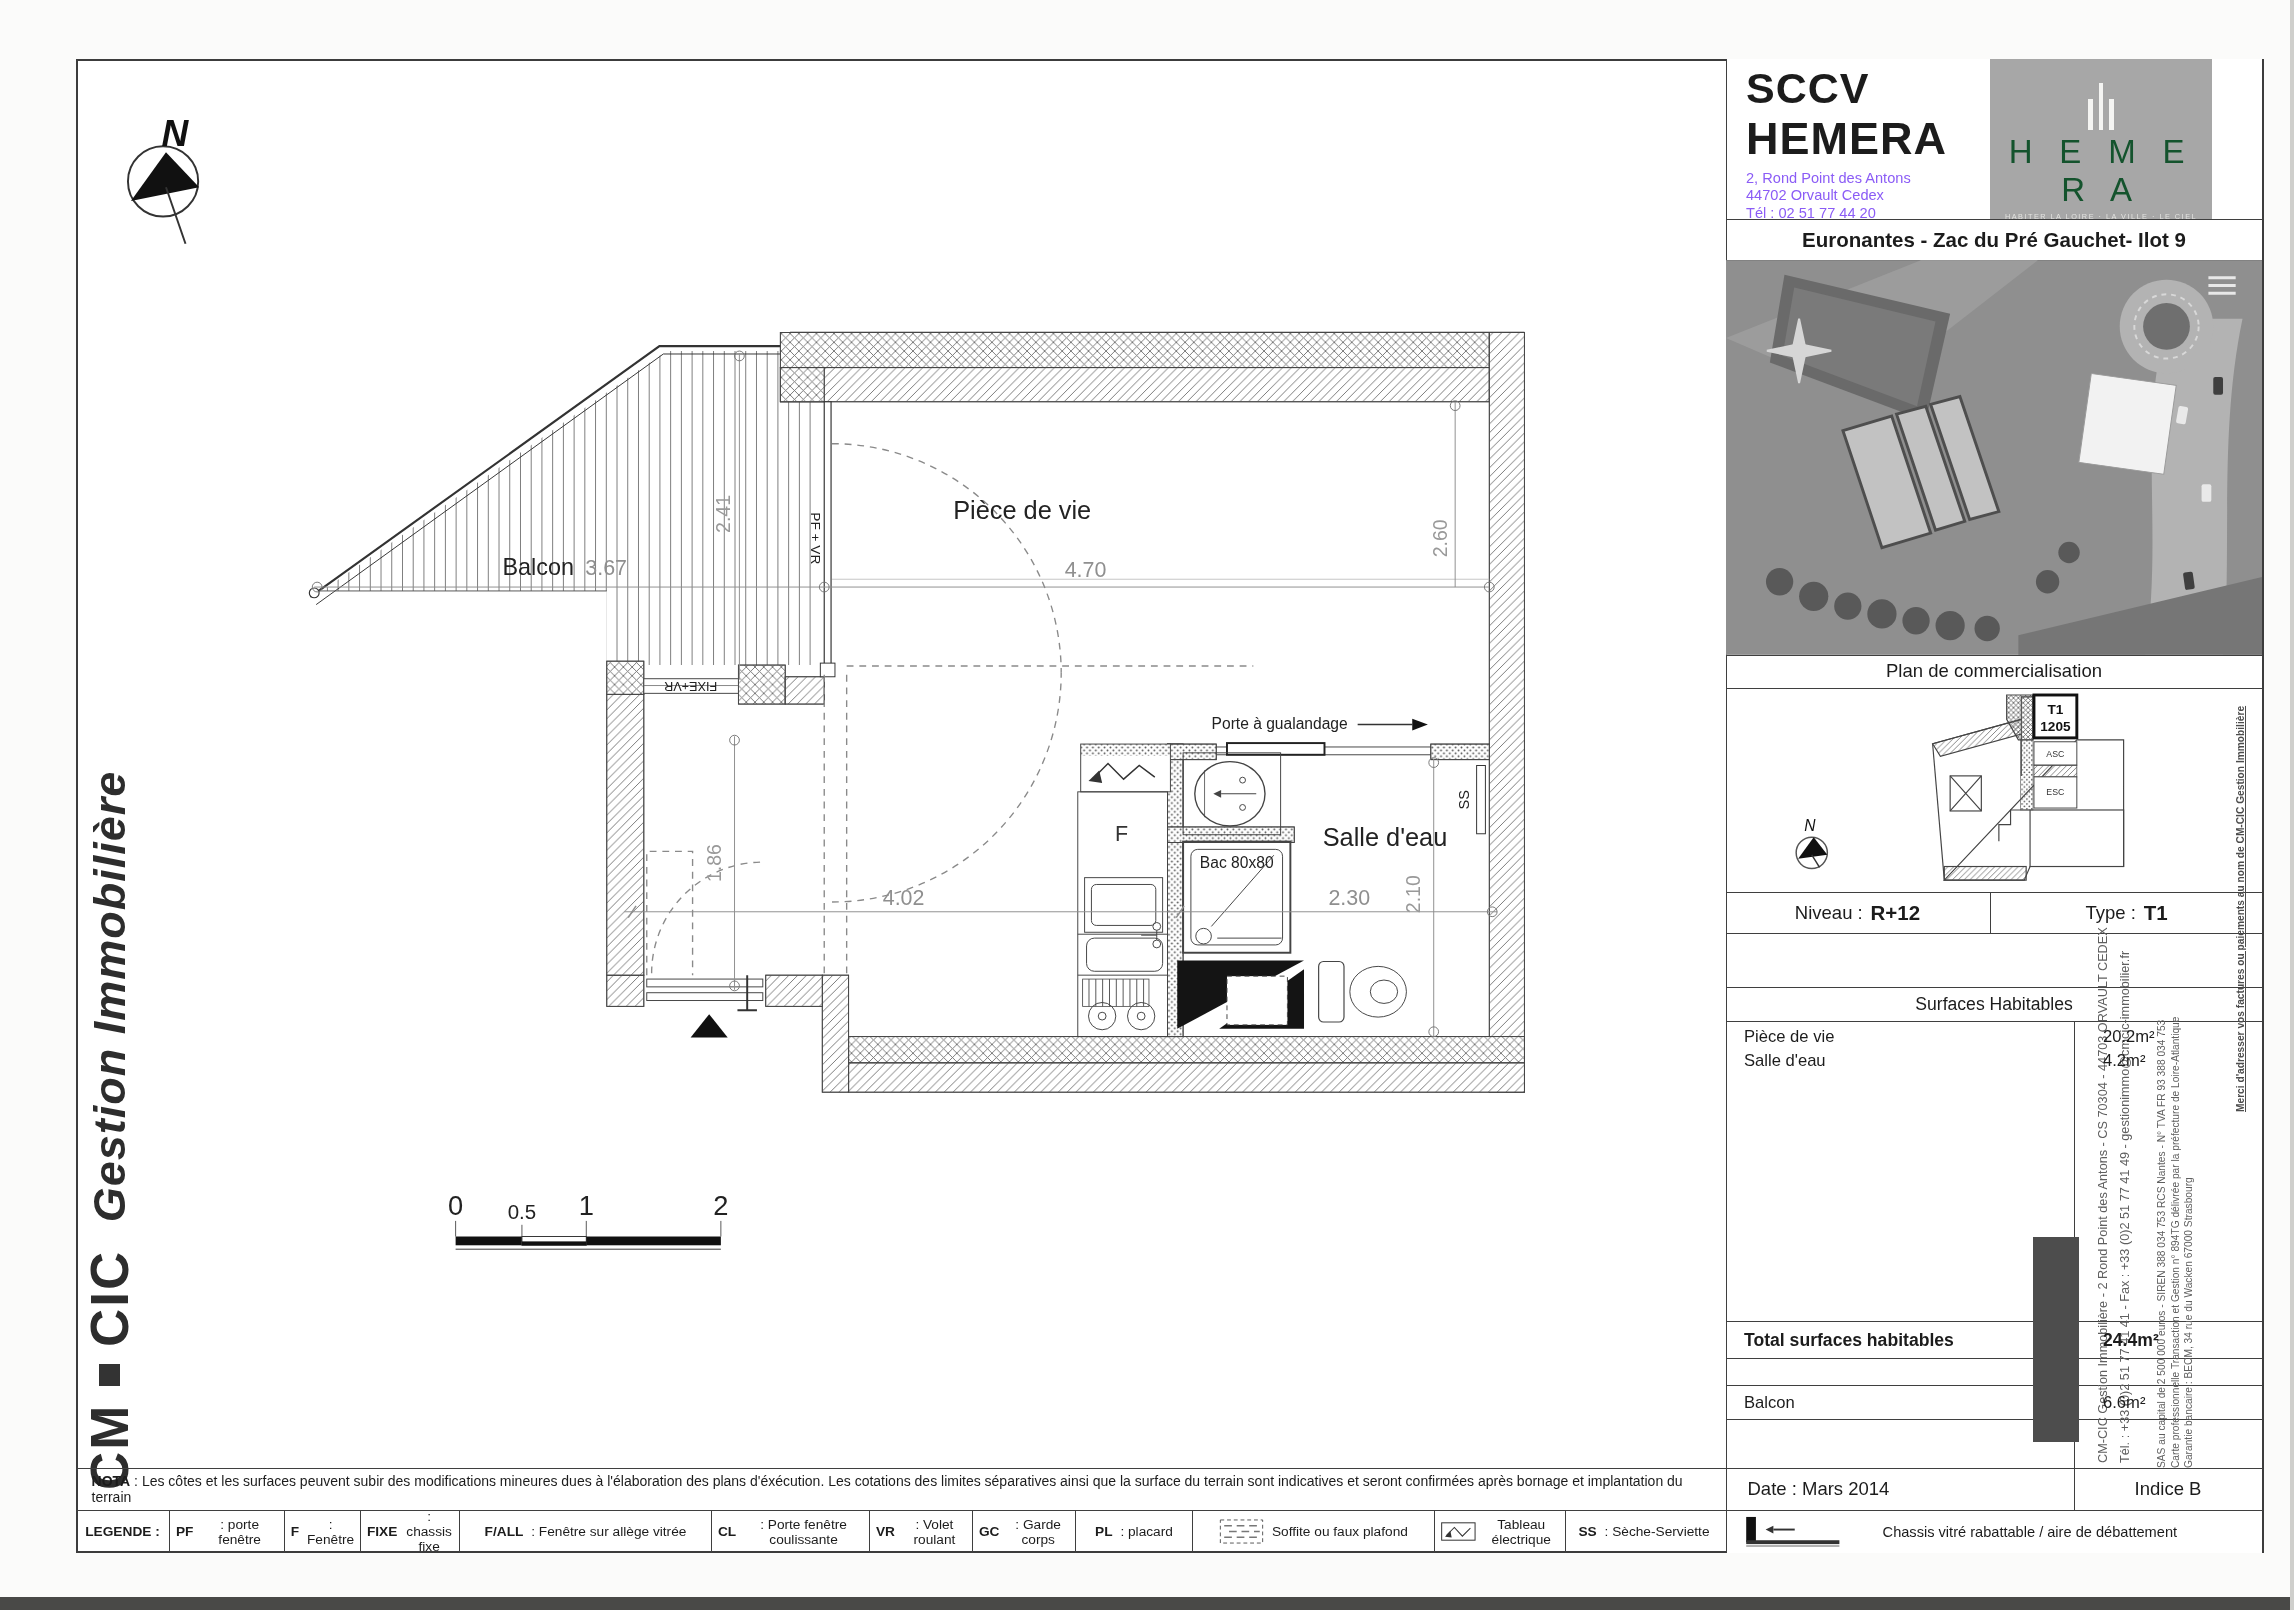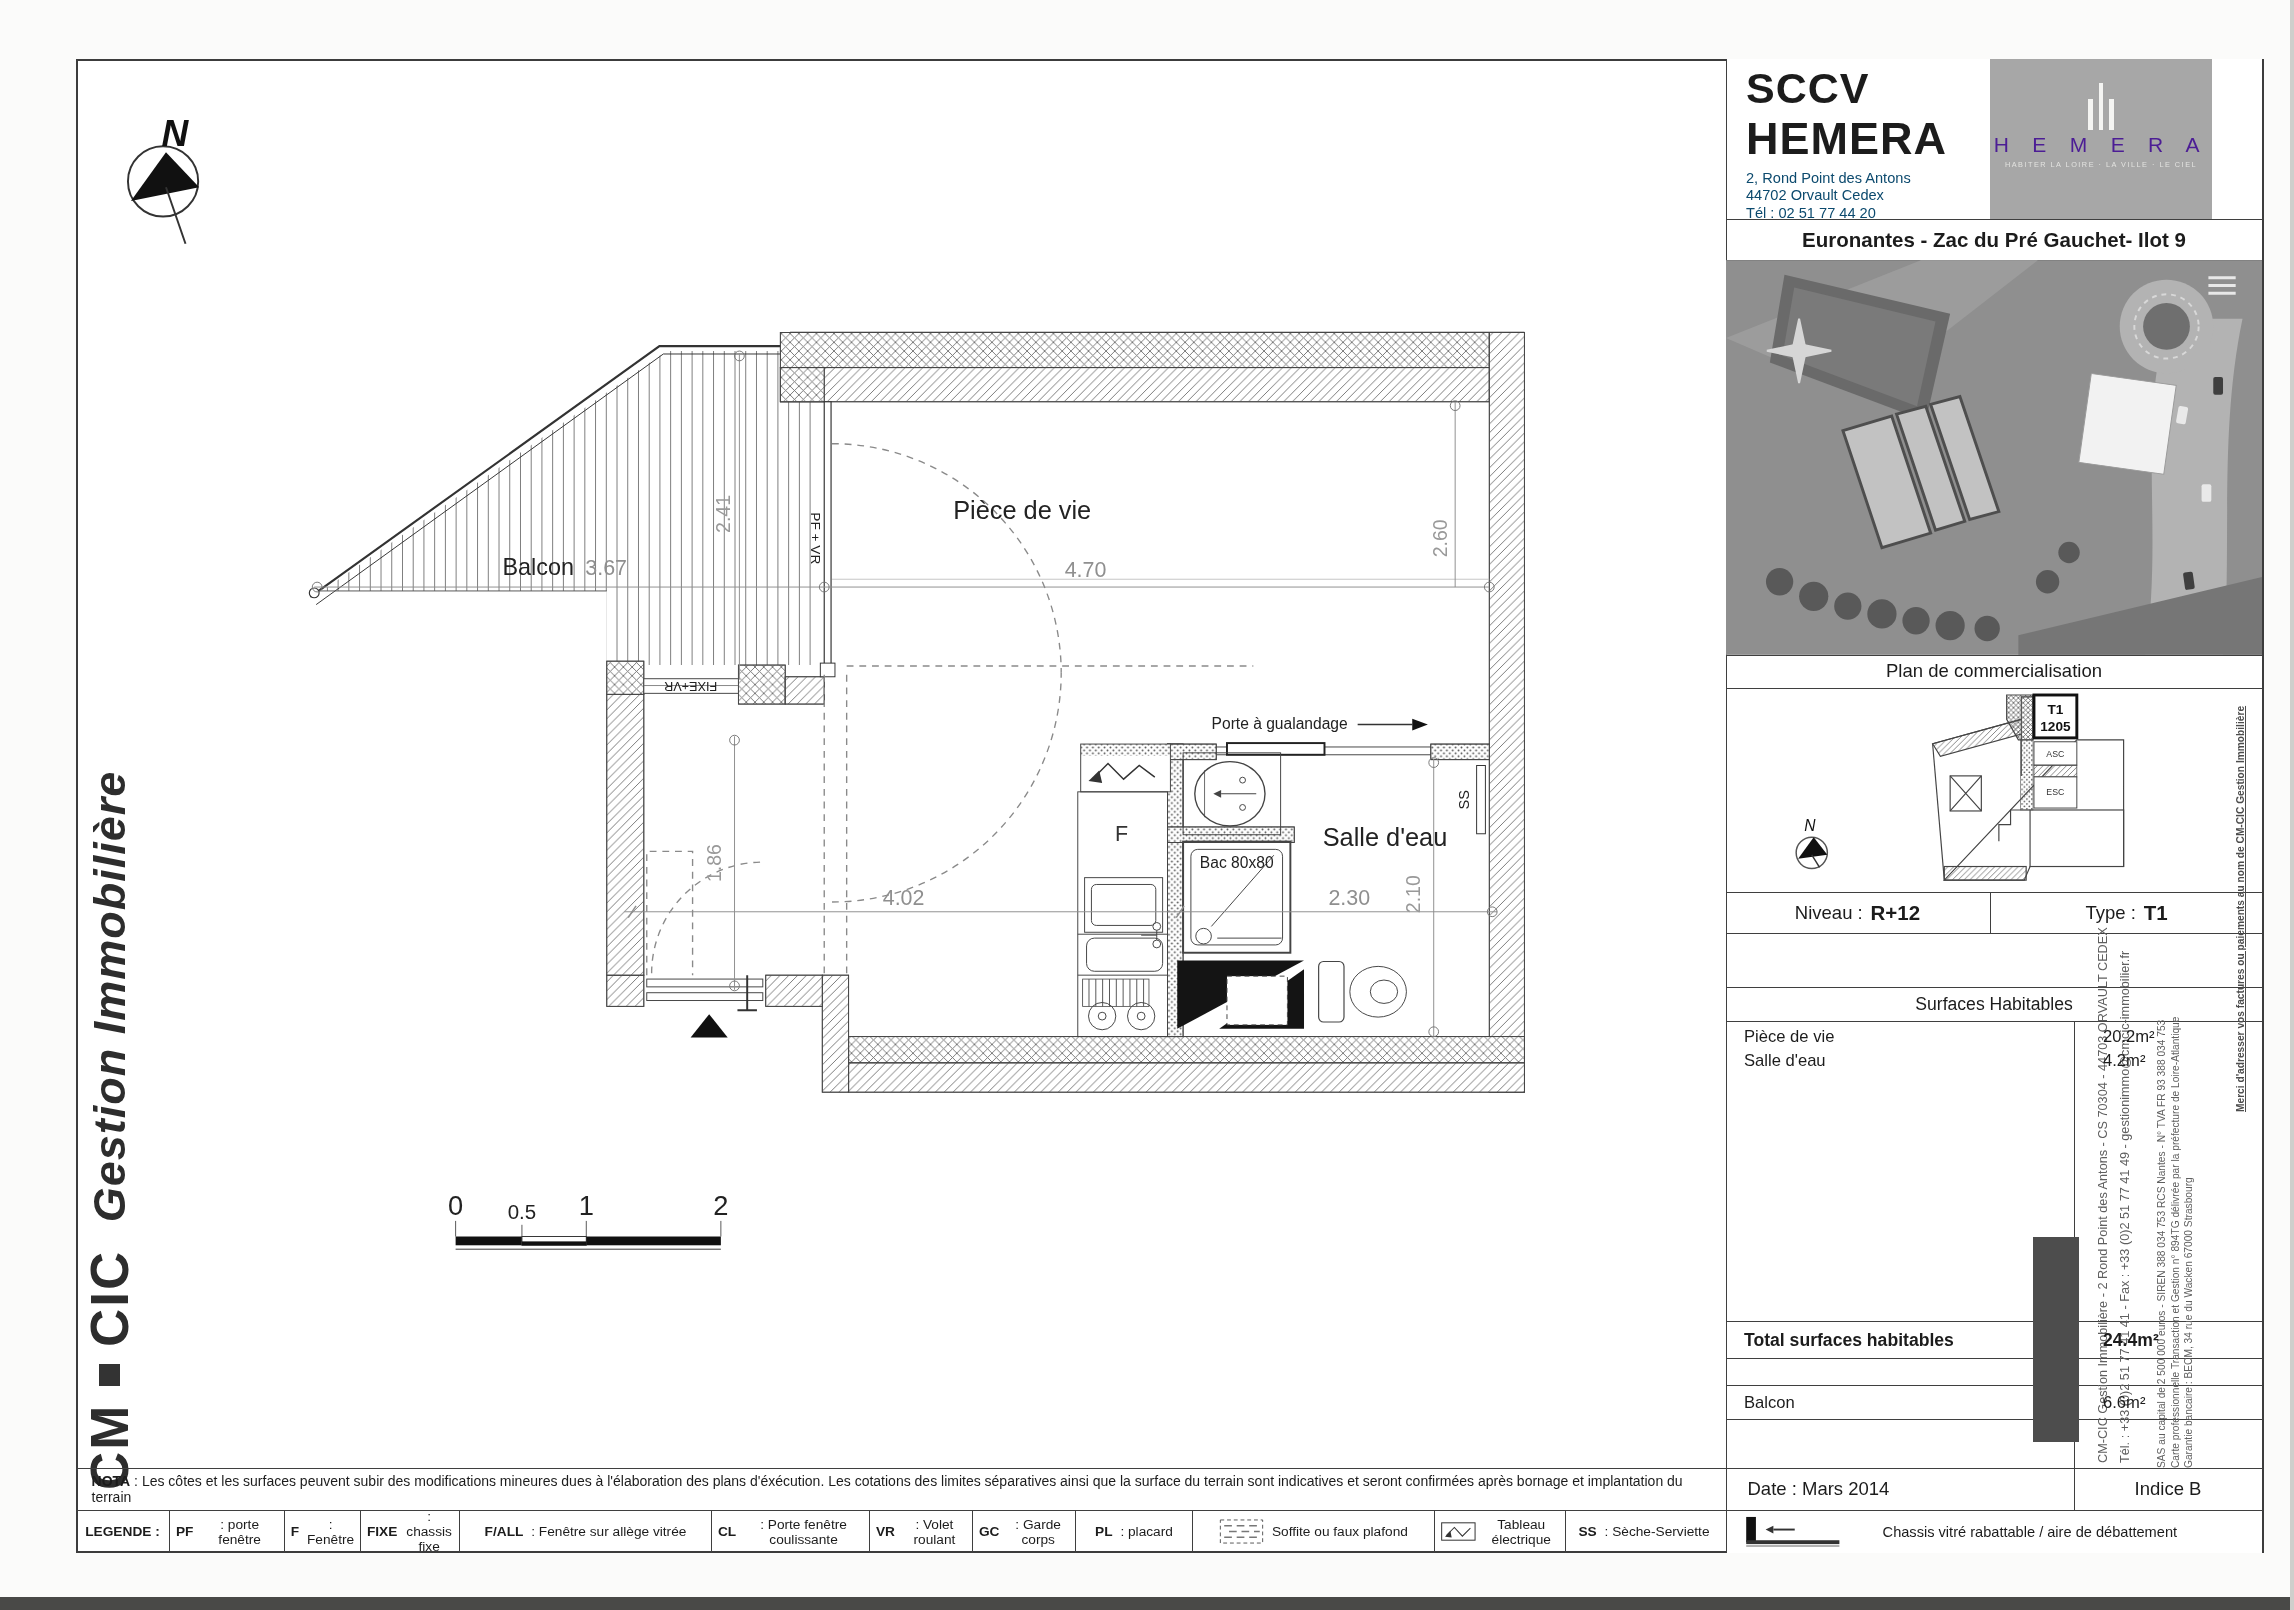--- a/index.html
+++ b/index.html
@@ -18,25 +18,25 @@
     display:flex; align-items:center; gap:13.7px; color:#2d2d2d; }
   .side-brand .cm, .side-brand .cic { font-size:53px; font-weight:bold; letter-spacing:2px; }
   .side-brand .sq { width:21.5px; height:21.5px; background:#333; display:inline-block; margin:0 3.9px; }
   .side-brand .gi { font-size:45px; font-weight:600; font-style:italic; margin-left:13.7px; letter-spacing:1px; }
 
   
   .panel-bg { position:absolute; left:1726px; top:59px; width:536px; height:1494px; background:#fff; }
   .hdr-text { position:absolute; left:1746px; top:64px; width:240px; height:154px; }
   .hdr-text .l1 { font-size:43px; font-weight:bold; letter-spacing:1px; line-height:49px; }
   .hdr-text .l2 { font-size:45px; font-weight:bold; letter-spacing:1px; line-height:51px; }
-  .hdr-text .addr { font-size:14.6px; line-height:17.6px; margin-top:5.9px; color:#0c4a6e; }
+  .hdr-text .addr { font-size:14.6px; line-height:17.6px; margin-top:5.9px; color:#8b5cf6; }
   .logo-block { position:absolute; left:1990px; top:59px; width:222px; height:160px; background:#a7a7a7; text-align:center; }
   .logo-block .bars { margin-top:21.5px; height:49px; display:flex; justify-content:center; align-items:flex-end; gap:5.9px; }
   .logo-block .bars i { display:block; background:#f4f4f2; width:4.9px; }
-  .logo-block .nm { color:#4c1d95; font-size:21px; letter-spacing:8.8px; margin-top:3.9px; }
+  .logo-block .nm { color:#14532d; font-size:33px; letter-spacing:8.8px; margin-top:3.9px; }
   .logo-block .tg { color:#e3e3e0; font-size:7.3px; letter-spacing:1.5px; margin-top:2.9px; }
 
   .bar-title { position:absolute; left:1726px; top:219px; width:536px; height:41px; display:flex; align-items:center; justify-content:center; font-size:20.5px;font-weight:bold; }
   .bar-title2 { position:absolute; left:1726px; top:655px; width:536px; height:32px; display:flex; align-items:center; justify-content:center; font-size:18.5px; }
 
   .cell { position:absolute; display:flex; align-items:center; font-size:18.5px; }
   .appt { position:absolute; left:1726px; top:933px; width:536px; height:54px; display:flex; align-items:center; justify-content:center; font-size:33px; font-weight:bold; }
   .surf-h { position:absolute; left:1726px; top:987px; width:536px; height:34px; display:flex; align-items:center; justify-content:center; font-size:17.6px; }
   .srow { position:absolute; left:1744px; font-size:16.6px; }
   .sval { position:absolute; left:2103px; font-size:16.6px; z-index:5; }

